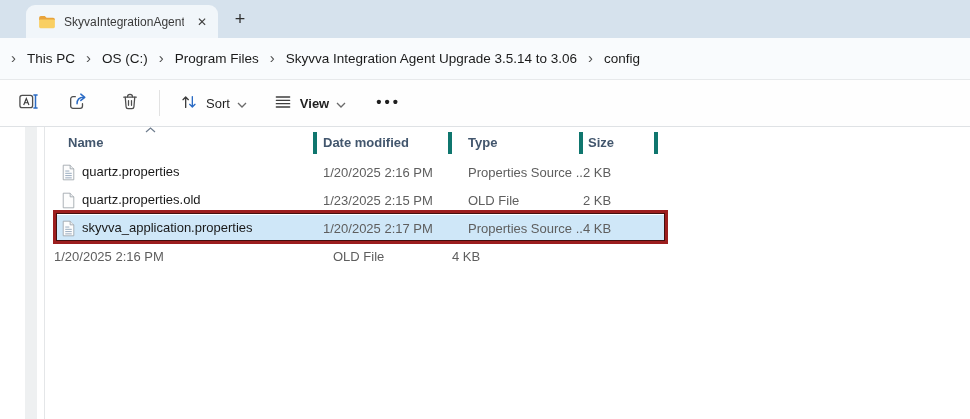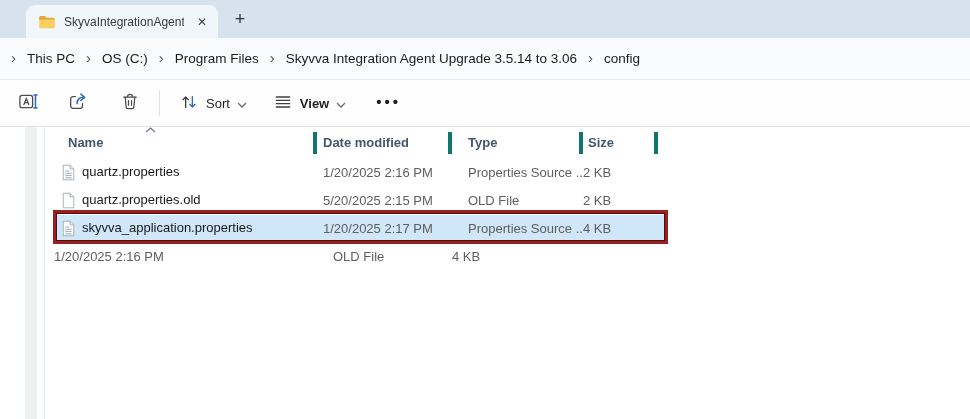--- a/index.html
+++ b/index.html
@@ -201,21 +201,21 @@
     <div class="c-name">
 
       <span class="ficon">
         <svg width="13" height="17" viewBox="0 0 16 20">
           <path d="M1.5 1 H10 L14.5 5.5 V19 H1.5 Z" fill="#fdfdfd" stroke="#9aa1a8" stroke-width="1"></path>
           <path d="M10 1 V5.5 H14.5" fill="#edeff1" stroke="#9aa1a8" stroke-width="1"></path>
         </svg>
       </span>
       <span>quartz.properties.old</span>
     </div>
-    <div class="c-date">5/20/2025 2:15 PM</div>
+    <div class="c-date">1/23/2025 2:15 PM</div>
     <div class="c-type">OLD File</div>
     <div class="c-size">2 KB</div>
   </div>
           <div class="frow selected annotated">
     <div class="c-name">
       <span class="ficon">
         <svg width="13" height="17" viewBox="0 0 16 20">
           <path d="M1.5 1 H10 L14.5 5.5 V19 H1.5 Z" fill="#fdfdfd" stroke="#9aa1a8" stroke-width="1"></path>
           <path d="M10 1 V5.5 H14.5" fill="#edeff1" stroke="#9aa1a8" stroke-width="1"></path>
           <path d="M4 8.2 h5 M4 11 h8 M4 13.8 h8 M4 16.6 h8" stroke="#8fa3b8" stroke-width="1.1"></path>

